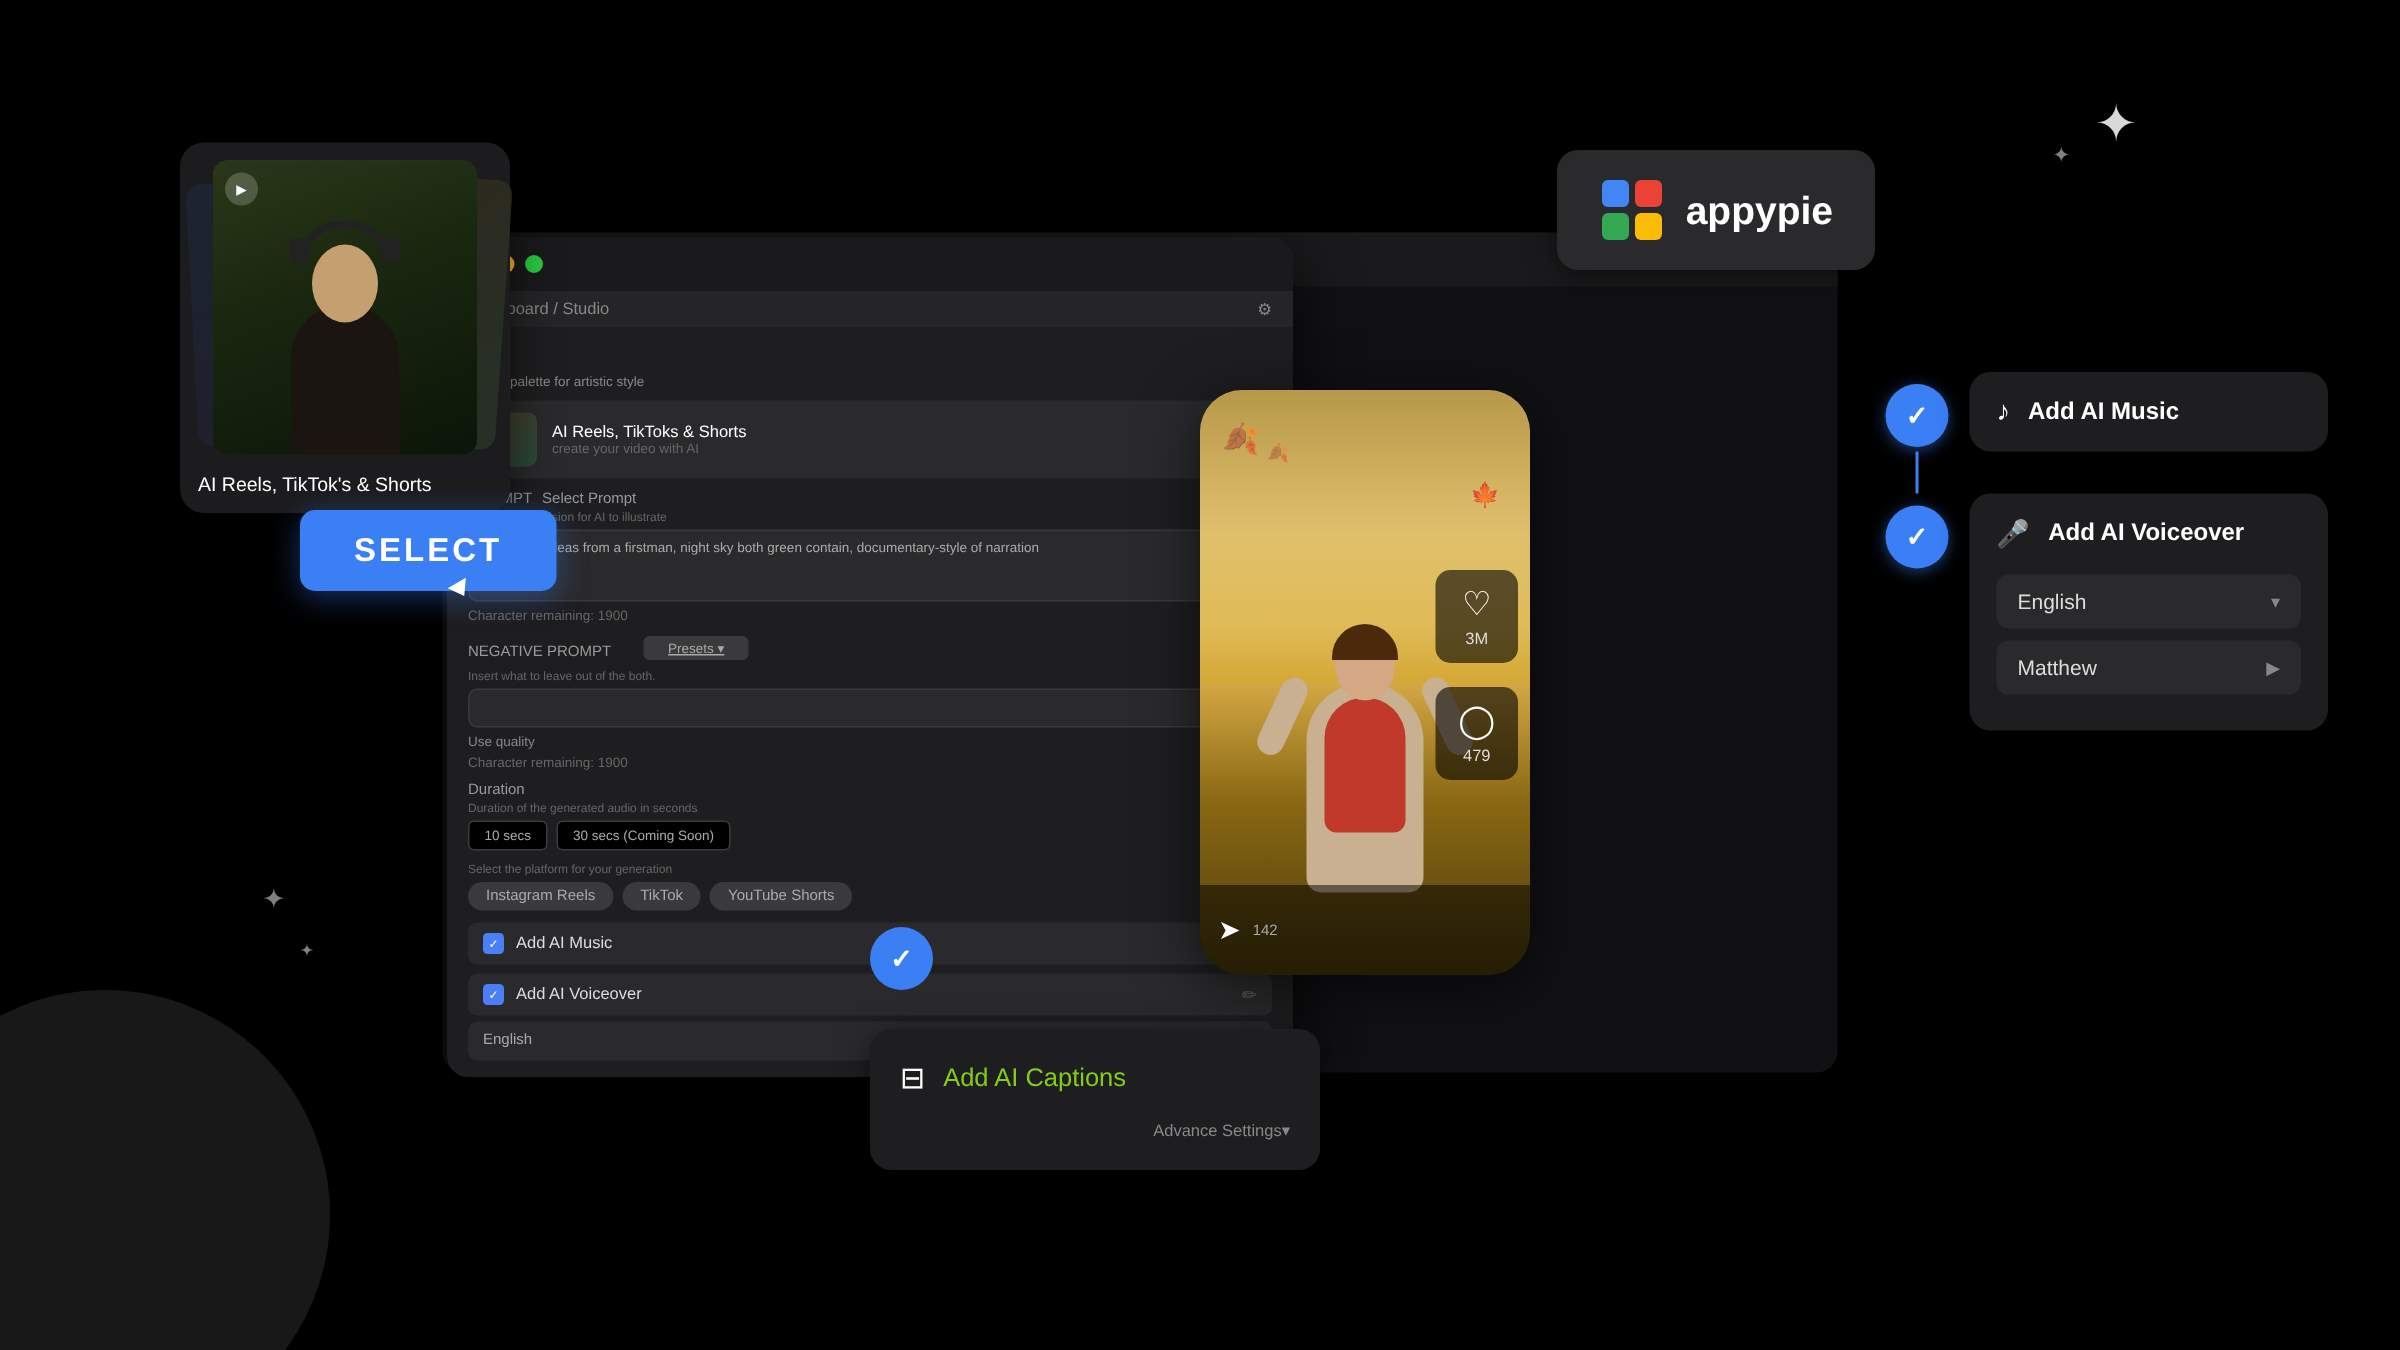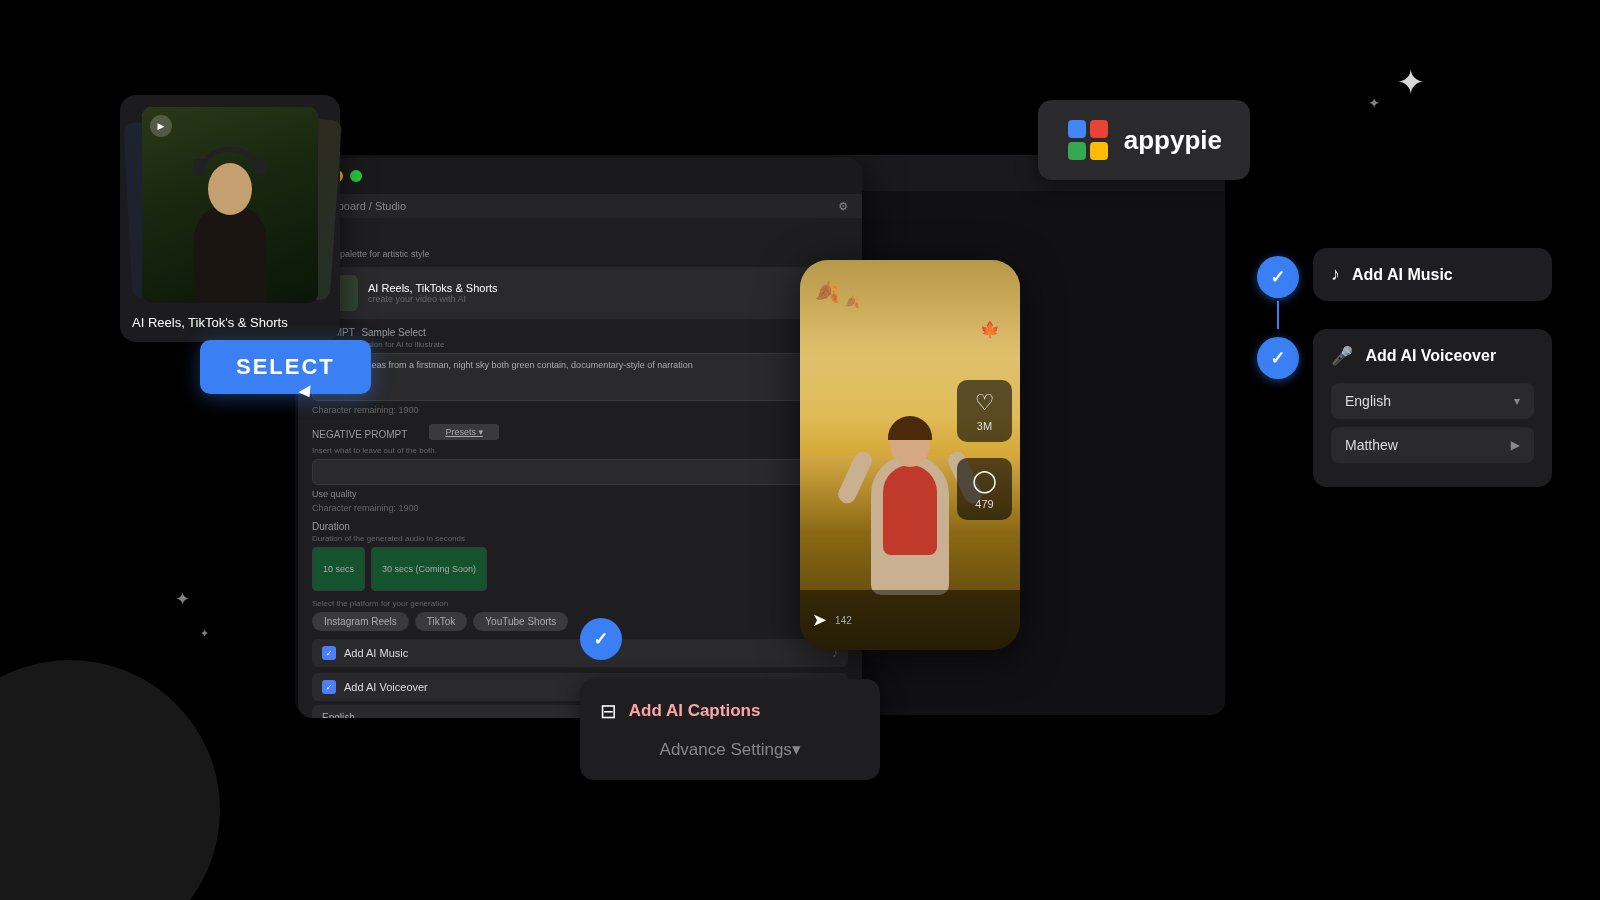--- a/index.html
+++ b/index.html
@@ -313,26 +313,26 @@
       justify-content: space-between;
     }
 
     .duration-row {
       display: flex;
       gap: 6px;
       margin-bottom: 8px;
     }
 
     .dur-btn {
-      background: #14532d;
+      background: #000000;
       border: 1px solid #3a3a3c;
       border-radius: 4px;
       color: #aaa;
       font-size: 9px;
-      padding: 16px 10px;
+      padding: 4px 10px;
       cursor: pointer;
     }
 
     
     .mobile-preview {
       position: absolute;
       left: 800px;
       top: 260px;
       width: 220px;
       height: 390px;
@@ -484,23 +484,23 @@
 
     .captions-header {
       display: flex;
       align-items: center;
       gap: 12px;
       margin-bottom: 16px;
     }
 
     .captions-settings {
       display: flex;
-      justify-content: center;
-      align-items: center;
-      font-size: 17px;
+      justify-content: flex-end;
+      align-items: center;
+      font-size: 11px;
       color: #888;
     }
 
     .captions-check {
       position: absolute;
       left: 580px;
       bottom: 240px;
       width: 42px;
       height: 42px;
       border-radius: 50%;
@@ -639,21 +639,21 @@
       <div class="template-thumb" style="background:linear-gradient(135deg,#4a3a2a,#2a4a3a);"></div>
       <div class="template-info">
         <div class="template-name">AI Reels, TikToks &amp; Shorts</div>
         <div class="template-sub">create your video with AI</div>
       </div>
       <span class="template-icon">⊞</span>
     </div>
 
     <div class="section-label">
       <span>PROMPT</span>
-      <span style="margin-left:4px;">Sample Select</span>
+      <span style="margin-left:4px;">Select Prompt</span>
     </div>
     <div style="font-size:8px;color:#666;margin-bottom:4px;">describe your vision for AI to illustrate</div>
     <div class="textarea-field" style="height:48px;font-size:9px;color:#aaa;">write your ideas from a firstman, night sky both green contain, documentary-style of narration</div>
     <div class="char-remaining">Character remaining: 1900</div>
 
     <div class="negative-prompt-row">
       <div class="section-label">NEGATIVE PROMPT</div>
       <button class="presets-btn">Presets ▾</button>
     </div>
     <div style="font-size:8px;color:#666;margin-bottom:4px;">Insert what to leave out of the both.</div>
@@ -785,19 +785,19 @@
       </div>
     </div>
   </div>
 </div>
 
 <div class="captions-check" style="z-index:4;">✓</div>
 
 <div class="captions-panel" style="z-index:4;">
   <div class="captions-header">
     <span style="font-size:20px;color:#fff;">⊟</span>
-    <span style="font-size:17px;font-weight:700;color:#fca5a5;">Add AI Captions</span>
+    <span style="font-size:17px;font-weight:400;color:#84cc16;">Add AI Captions</span>
   </div>
   <div class="captions-settings">
     <span>Advance Settings</span>
     <span>▾</span>
   </div>
 </div>
 
 </body></html>

